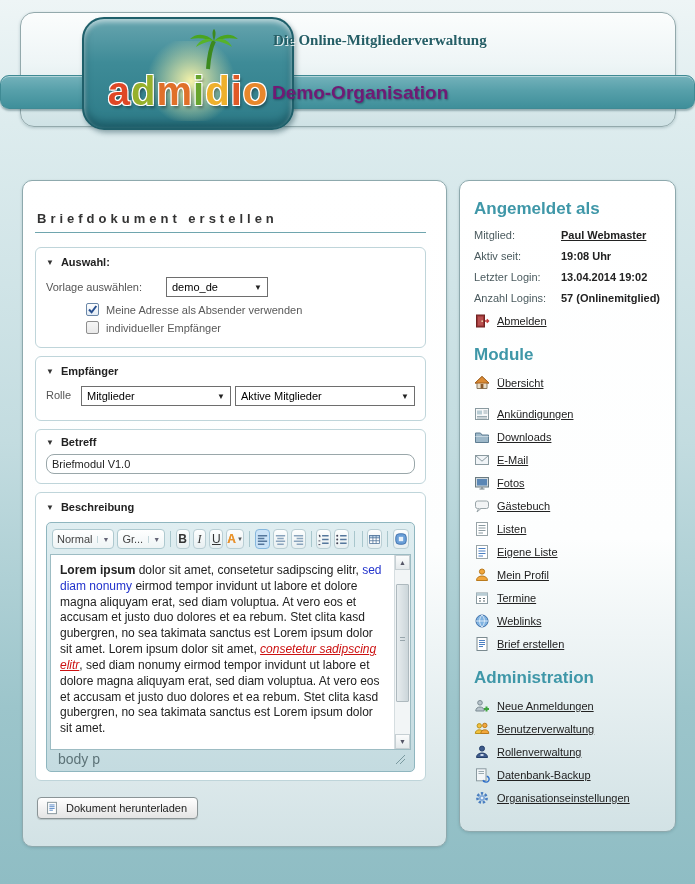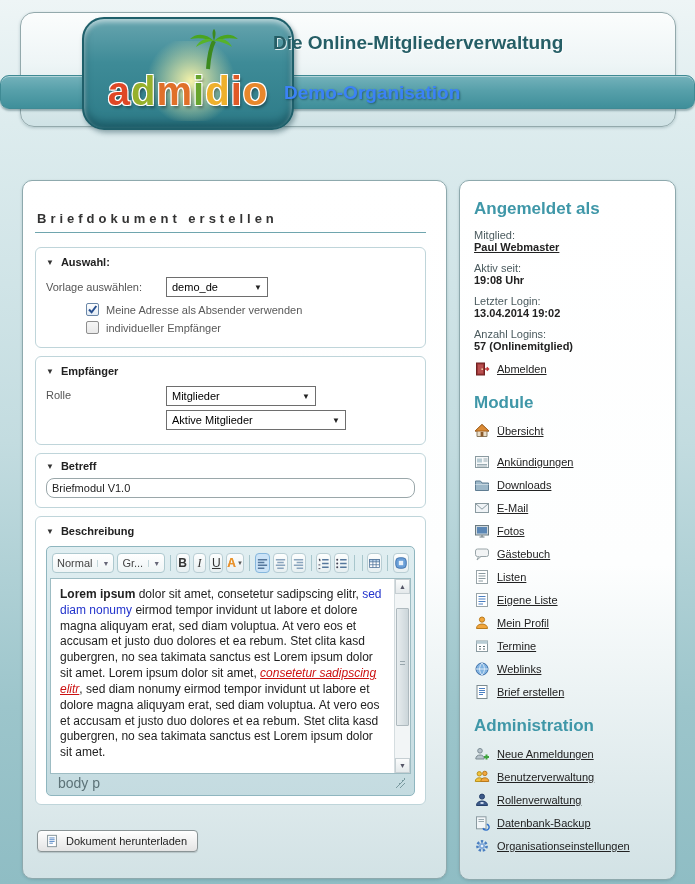--- a/index.html
+++ b/index.html
@@ -30,23 +30,23 @@
     box-shadow: inset 0 3px 5px rgba(255,255,255,.55), inset 0 -6px 9px rgba(0,40,50,.4), 2px 3px 5px rgba(20,60,70,.4);
     overflow:hidden;
     margin-left:38px;
   }
   .logo::before{ content:""; position:absolute; left:52px; top:22px; width:110px; height:80px;
     background: radial-gradient(circle, rgba(255,248,170,.95) 0%, rgba(255,248,170,0) 65%); }
   .logo-word { position:absolute; left:0; right:0; bottom:14px; text-align:center;
     font-weight:bold; font-size:40px; letter-spacing:1px;
     text-shadow:-1px -1px 0 #fff,1px -1px 0 #fff,-1px 1px 0 #fff,1px 1px 0 #fff,2px 3px 3px rgba(0,0,0,.35); }
   .palm { position:absolute; left:94px; top:10px; }
-  .tagline { position:absolute; left:273px; top:20px; font-size:19px; font-weight:bold; color:#255e66;
-    text-shadow:1px 1px 0 rgba(255,255,255,.8); }
-  .orgname { position:absolute; left:284px; top:70px; font-size:19px; font-weight:bold; color:#3b82f6;
+  .tagline { position:absolute; left:273px; top:20px; font-size:15px; font-weight:bold; color:#255e66;
+    text-shadow:1px 1px 0 rgba(255,255,255,.8);font-family:Liberation Serif, serif; }
+  .orgname { position:absolute; left:272px; top:70px; font-size:19px; font-weight:bold; color:#701a75;
     text-shadow:1px 1px 2px rgba(0,40,50,.45); }
   
   .main { display:flex; align-items:flex-start; gap:12px; padding:0 19px 0 22px; margin-top:38px; }
   .panel {
     border:1px solid #8ea9ad; border-radius:10px;
     background: linear-gradient(180deg,#ffffff 0%, #fdfefe 55%, #d2e2e5 100%);
     box-shadow: 0 1px 3px rgba(40,80,90,.2);
   }
   .panel-left { width:425px; min-height:667px; padding:30px 20px 26px 12px; }
   .panel-right { width:217px; padding:16px 14px 18px 14px; }
@@ -94,28 +94,28 @@
   .sthumb { margin:14px 1px 0 1px; height:118px; background:linear-gradient(90deg,#e7ecee,#ccd6da);
     border:1px solid #aeb9be; border-radius:1px; position:relative; }
   .sthumb::after { content:""; position:absolute; left:3px; right:3px; top:52px; height:6px;
     background:repeating-linear-gradient(180deg,#98a6ac 0 1px,transparent 1px 3px); }
   .strack { flex:1; }
   .estatus { display:flex; align-items:center; justify-content:space-between; height:18px; padding:0 6px 0 8px;
     color:#5d7378; font-size:14px; }
   .resize-grip { width:10px; height:10px;
     background: linear-gradient(135deg, transparent 0 50%, #7a9aa0 50% 56%, transparent 56% 72%, #7a9aa0 72% 78%, transparent 78%); }
   
-  .dl-btn { display:inline-flex; align-items:center; gap:6px; margin-top:17px; margin-left:2px;
+  .dl-btn { display:inline-flex; align-items:center; gap:6px; margin-top:8px; margin-left:2px;
     padding:3px 10px 3px 6px; background:linear-gradient(180deg,#ffffff,#e4e4e4);
     border:1px solid #8a9496; border-radius:4px; font-size:11px; color:#222; cursor:pointer;
     box-shadow:0 1px 1px rgba(0,0,0,.15); }
   
   .sb-title { color:#3f97a8; font-weight:bold; font-size:17px; margin:10px 0 10px 0; }
   .sb-title:first-child { margin-top:2px; }
-  .login-row { display:flex; margin:0 0 9px 0;flex-direction:column; }
+  .login-row { display:flex; margin:0 0 9px 0; }
   .login-row .lbl { width:87px; color:#4a5a5e; }
   .login-row .val { font-weight:bold; color:#222; }
   .val.link { text-decoration:underline; cursor:pointer; }
   .sb-link { display:flex; align-items:center; gap:7px; margin:0 0 7px 0; cursor:pointer; }
   .sb-link span.txt { color:#222; text-decoration:underline; }
   .sb-link.gap-after { margin-bottom:15px; }
   .sb-sec { margin-top:16px; }
   .mi { width:16px; height:16px; flex:0 0 16px; display:inline-flex; }
 </style>
 </head>
@@ -174,21 +174,21 @@
     </div>
 
     
     <div class="fs">
       <div class="fs-legend">
         <span class="tri">▼</span>
         <span>Empfänger</span>
       </div>
       <div class="frow" style="align-items:flex-start">
         <span class="flabel" style="padding-top:3px">Rolle</span>
-        <span style="display:flex;flex-direction:column;gap:4px">
+        <span style="display:flex;gap:4px">
           <span class="winselect" style="width:150px">
             <span>Mitglieder</span>
             <span class="arr">▼</span>
           </span>
           <span class="winselect" style="width:180px">
             <span>Aktive Mitglieder</span>
             <span class="arr">▼</span>
           </span>
         </span>
       </div>

